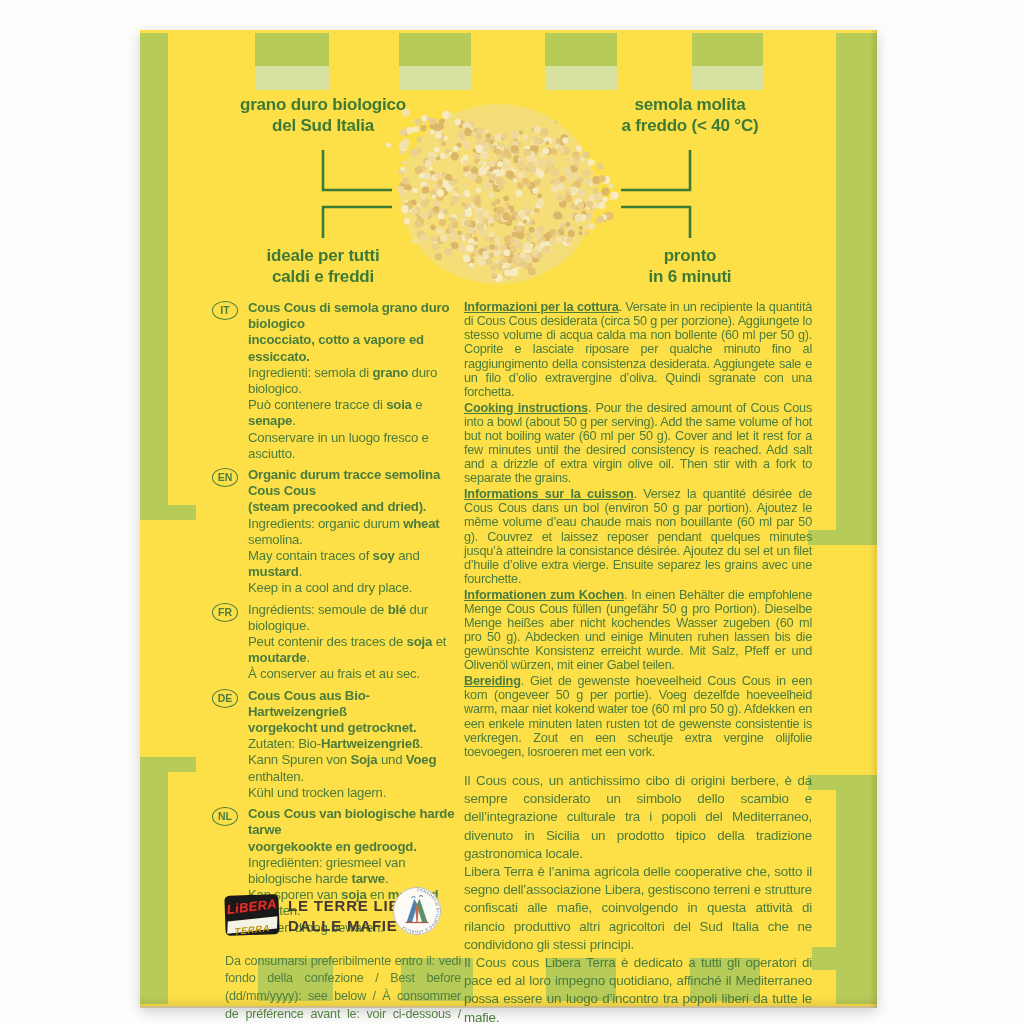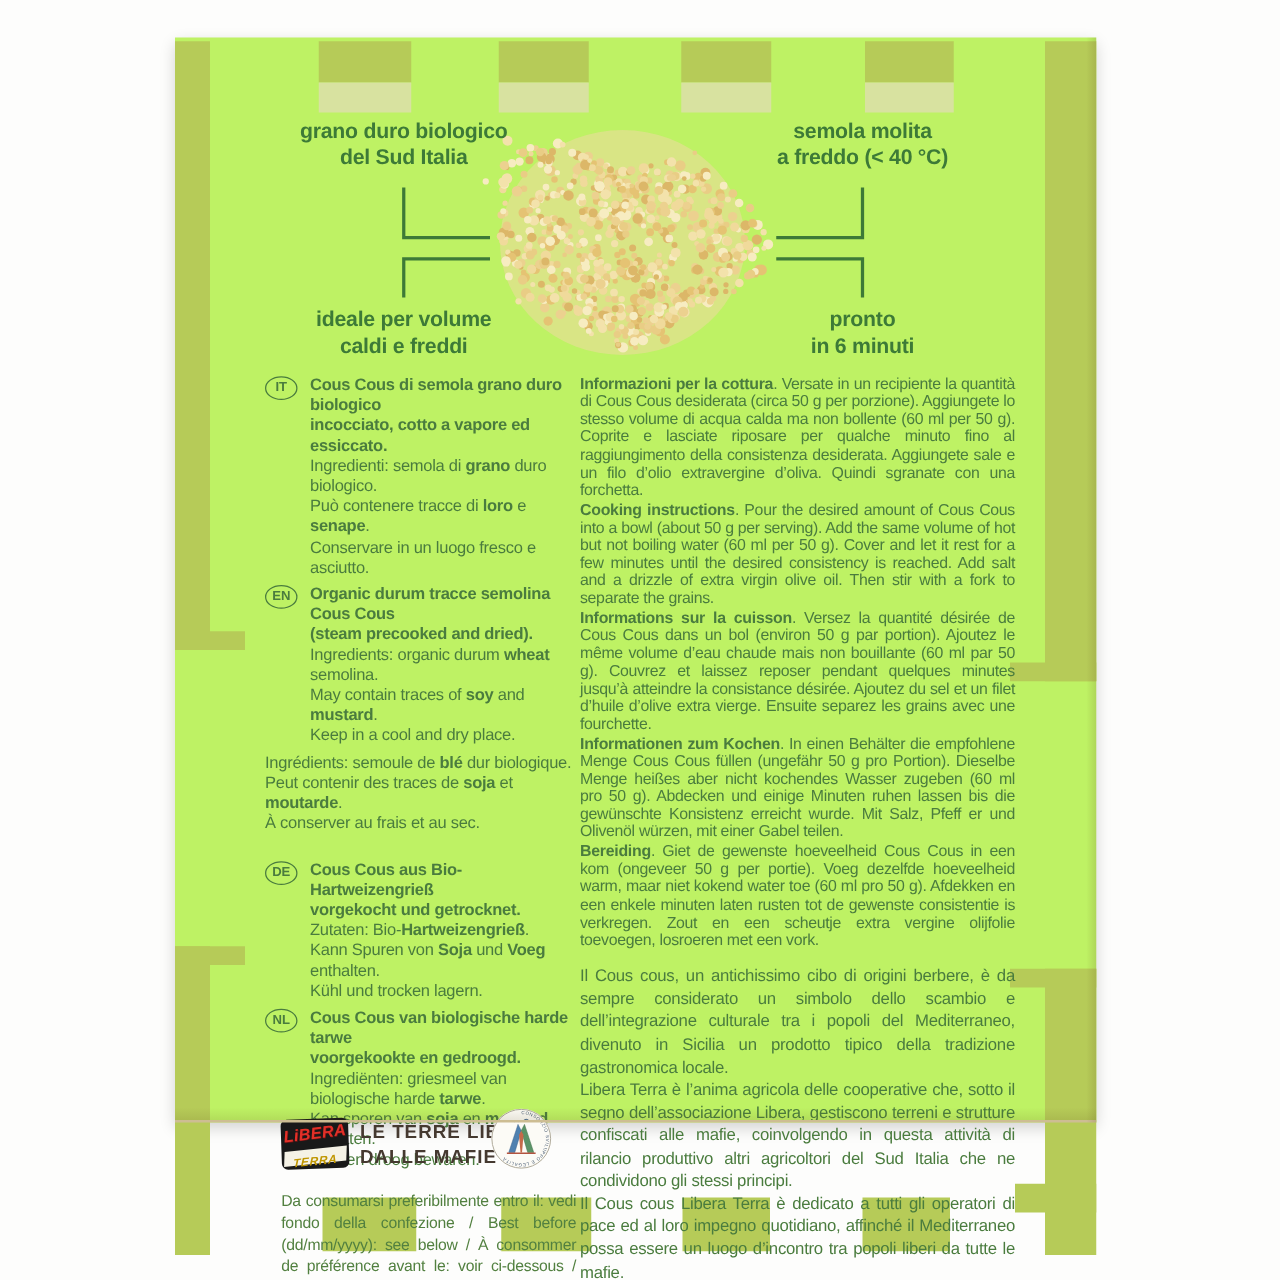--- a/index.html
+++ b/index.html
@@ -1,38 +1,38 @@
 <!DOCTYPE html>
 <html><head>
 <meta charset="utf-8">
 <style>
   html,body{margin:0;padding:0;width:1024px;height:1024px;background:#fdfdfc;overflow:hidden;
     font-family:"Liberation Sans", sans-serif;}
-  .box{position:absolute;left:140px;top:30px;width:737px;height:868px;background:#bef264;
+  .box{position:absolute;left:140px;top:30px;width:737px;height:978px;background:#fde047;
     box-shadow:0 4px 12px rgba(0,0,0,.18);}
   .box::after{content:"";position:absolute;right:0;top:0;bottom:0;width:8px;z-index:40;
     background:linear-gradient(to right, rgba(0,0,0,0), rgba(90,70,20,.16));}
   .box::before{content:"";position:absolute;left:0;right:0;bottom:0;height:10px;z-index:40;
     background:linear-gradient(to bottom, rgba(0,0,0,0), rgba(90,70,20,.12));
     border-bottom:2px solid #cdbd93;}
   .stripe{position:absolute;background:#b6cb58;z-index:1;}
   .stripe.faded{background:#d8e2a0;}
   
   .col-left{position:absolute;left:72px;top:270px;width:252px;z-index:10;color:#4a7c3e;}
   .col-right{position:absolute;left:324px;top:270px;width:348px;z-index:10;color:#4a7c3e;}
   .lb{display:flex;margin-bottom:5px;min-height:81px;}
   .lb-badge{flex:0 0 36px;}
   .lb-badge span{display:inline-block;width:24px;height:17px;border:1.7px solid #4a7c3e;
     border-radius:50%;text-align:center;font-size:10.5px;font-weight:bold;line-height:17px;
     color:#4a7c3e;margin-top:1px;}
   .lb-text{flex:1;font-size:13.2px;line-height:16.2px;letter-spacing:-.2px;}
   .lb-head{font-weight:bold;}
   .cook{margin:0 0 1.5px 0;font-size:12.7px;line-height:14.15px;text-align:justify;
     letter-spacing:-.25px;min-height:84.9px;}
-  .cook b{letter-spacing:-.2px;}
+  .cook b{letter-spacing:-.2px;text-decoration:underline;}
   .small-print{margin-top:17px;font-size:12.6px;line-height:17.6px;text-align:justify;
     color:#528040;letter-spacing:-.2px;width:236px;margin-left:13px;}
   .small-print p{margin:0 0 5px 0;}
   .story{margin-top:13px;font-size:13.4px;line-height:18.2px;text-align:justify;
     letter-spacing:-.2px;}
   .story p{margin:0;}
   
   .callout{position:absolute;width:220px;text-align:center;font-weight:bold;font-size:17px;
     line-height:21px;color:#3d7a37;z-index:10;letter-spacing:-.2px;}
   
@@ -82,21 +82,21 @@
 
   <div class="callout" style="left:73px;top:64px;">
     <div>grano duro biologico</div>
     <div>del Sud Italia</div>
   </div>
   <div class="callout" style="left:440px;top:64px;">
     <div>semola molita</div>
     <div>a freddo (&lt; 40 °C)</div>
   </div>
   <div class="callout" style="left:73px;top:215px;">
-    <div>ideale per volume</div>
+    <div>ideale per tutti</div>
     <div>caldi e freddi</div>
   </div>
   <div class="callout" style="left:440px;top:215px;">
     <div>pronto</div>
     <div>in 6 minuti</div>
   </div>
 
   <svg width="737" height="260" style="position:absolute;left:0;top:0;z-index:5;" viewBox="0 0 737 260">
     <path d="M183,120 L183,160 L252,160" fill="none" stroke="#3d7a37" stroke-width="2.6"></path>
     <path d="M252,177 L183,177 L183,208" fill="none" stroke="#3d7a37" stroke-width="2.6"></path>
@@ -790,37 +790,38 @@
 
   <div class="col-left">
     <div class="lb">
       <div class="lb-badge"><span>IT</span></div>
       <div class="lb-text">
         <div class="lb-head">
             <div>Cous Cous di semola grano duro biologico</div>
             <div>incocciato, cotto a vapore ed essiccato.</div>
           </div>
         <div><span>Ingredienti: semola di </span><b>grano</b><span> duro biologico.</span></div>
-        <div><span>Può contenere tracce di </span><b>loro</b><span> e </span><b>senape</b><span>.</span></div>
+        <div><span>Può contenere tracce di </span><b>soia</b><span> e </span><b>senape</b><span>.</span></div>
         <div><span>Conservare in un luogo fresco e asciutto.</span></div>
       </div>
     </div>
     <div class="lb">
       <div class="lb-badge"><span>EN</span></div>
       <div class="lb-text">
         <div class="lb-head">
             <div>Organic durum tracce semolina Cous Cous</div>
             <div>(steam precooked and dried).</div>
           </div>
         <div><span>Ingredients: organic durum </span><b>wheat</b><span> semolina.</span></div>
         <div><span>May contain traces of </span><b>soy</b><span> and </span><b>mustard</b><span>.</span></div>
         <div><span>Keep in a cool and dry place.</span></div>
       </div>
     </div>
     <div class="lb">
+      <div class="lb-badge"><span>FR</span></div>
       <div class="lb-text">
         <div><span>Ingrédients: semoule de </span><b>blé</b><span> dur biologique.</span></div>
         <div><span>Peut contenir des traces de </span><b>soja</b><span> et </span><b>moutarde</b><span>.</span></div>
         <div><span>À conserver au frais et au sec.</span></div>
       </div>
     </div>
     <div class="lb">
       <div class="lb-badge"><span>DE</span></div>
       <div class="lb-text">
         <div class="lb-head">

